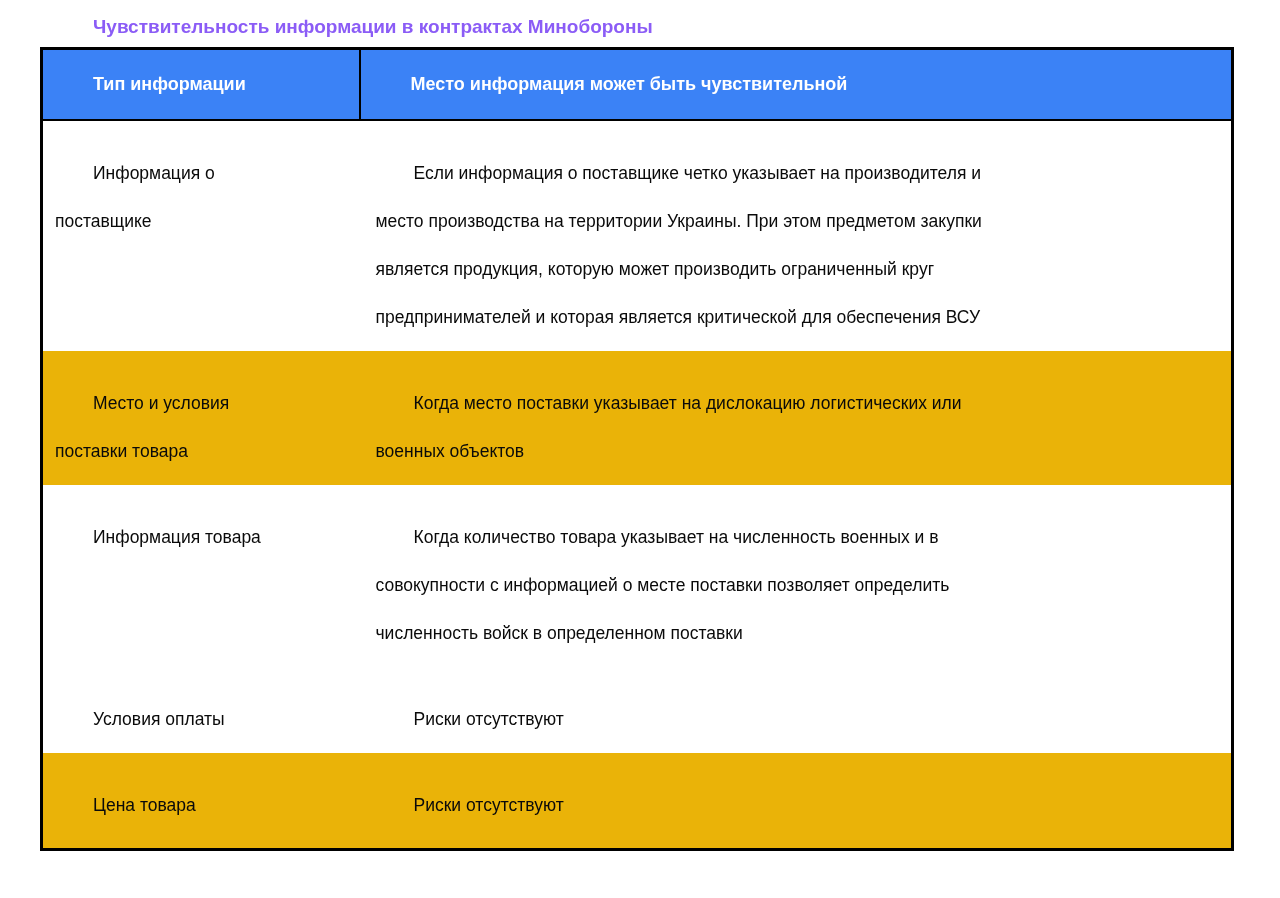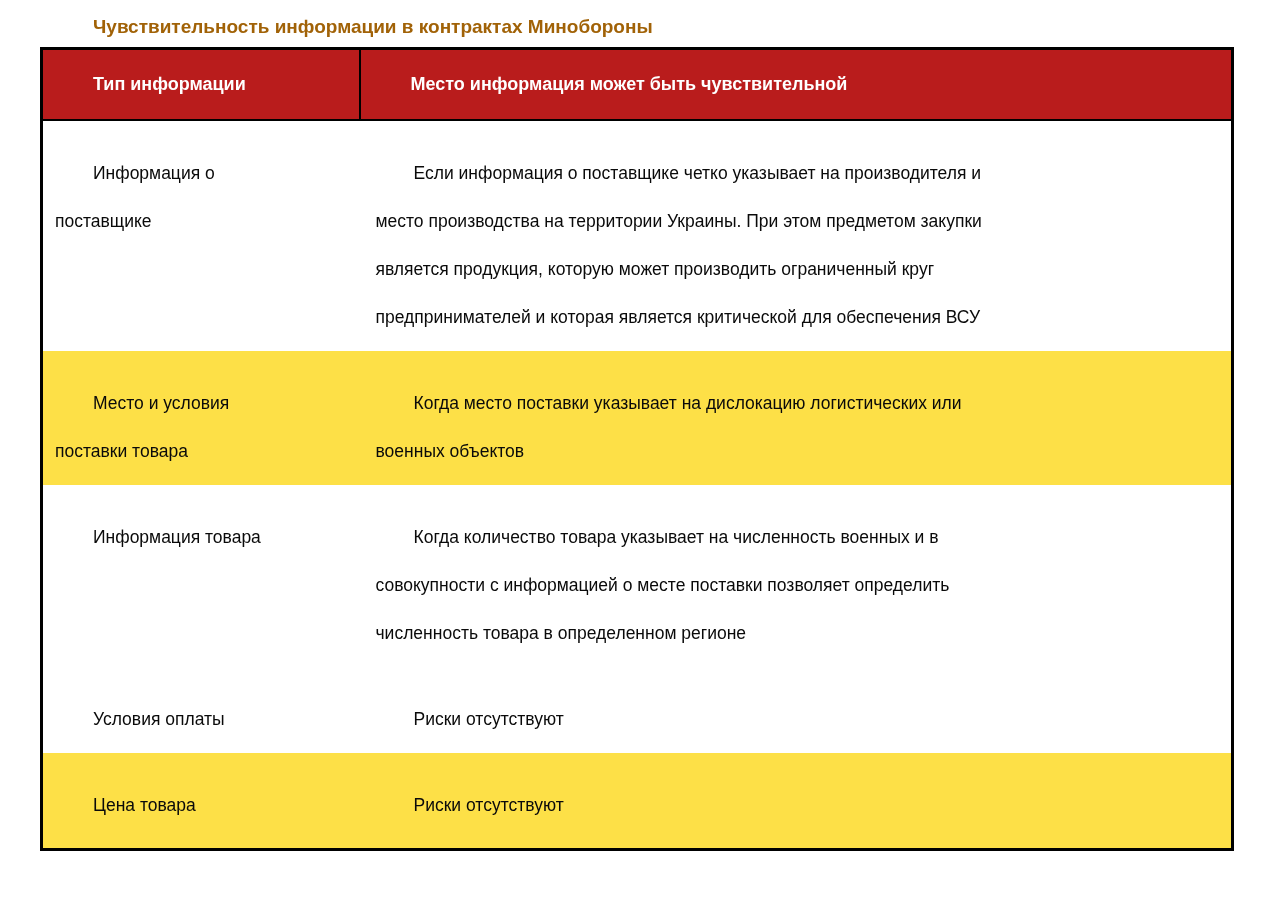--- a/index.html
+++ b/index.html
@@ -9,32 +9,32 @@
     font-family: "Liberation Sans", sans-serif;
     color: #0a0a0a;
     overflow: hidden;
   }
   .page { padding: 13px 0 0 40px; }
 
   .doc-title {
     font-size: 19px;
     font-weight: bold;
     margin: 3px 0 9px 53px;
-    color: #a16207;
+    color: #8b5cf6;
   }
 
   table.sensitivity-table {
     border-collapse: collapse;
     width: 1194px;
     table-layout: fixed;
     border: 3px solid #000000;
   }
 
   thead th {
-    background: #b91c1c;
+    background: #3b82f6;
     color: #ffffff;
     font-size: 18px;
     font-weight: bold;
     text-align: left;
     height: 71px;
     padding: 0 10px 0 50px;
     border: 2px solid #000000;
     vertical-align: middle;
   }
   th.col-type { width: 318px; }
@@ -43,21 +43,21 @@
     vertical-align: top;
     font-size: 17.5px;
     line-height: 48px;
     padding: 28px 14px 10px 12px;
     white-space: pre-line;       
     text-indent: 38px;           
     background: #ffffff;
   }
   tbody td.when-cell { padding-left: 16px; }
 
-  tbody tr.highlight td { background: #fde047; }
+  tbody tr.highlight td { background: #eab308; }
 
   tbody tr:last-child td { padding-bottom: 19px; }
 </style>
 </head>
 <body>
 
 <div class="page">
 
   <div class="doc-title">Чувствительность информации в контрактах Минобороны</div>
 
@@ -80,21 +80,21 @@
       <tr class="highlight">
         <td class="type-cell">Место и условия
 поставки товара</td>
         <td class="when-cell">Когда место поставки указывает на дислокацию логистических или
 военных объектов</td>
       </tr>
       <tr>
         <td class="type-cell">Информация товара</td>
         <td class="when-cell">Когда количество товара указывает на численность военных и в
 совокупности с информацией о месте поставки позволяет определить
-численность товара в определенном регионе</td>
+численность войск в определенном поставки</td>
       </tr>
       <tr>
         <td class="type-cell">Условия оплаты</td>
         <td class="when-cell">Риски отсутствуют</td>
       </tr>
       <tr class="highlight">
         <td class="type-cell">Цена товара</td>
         <td class="when-cell">Риски отсутствуют</td>
       </tr>
     </tbody>

